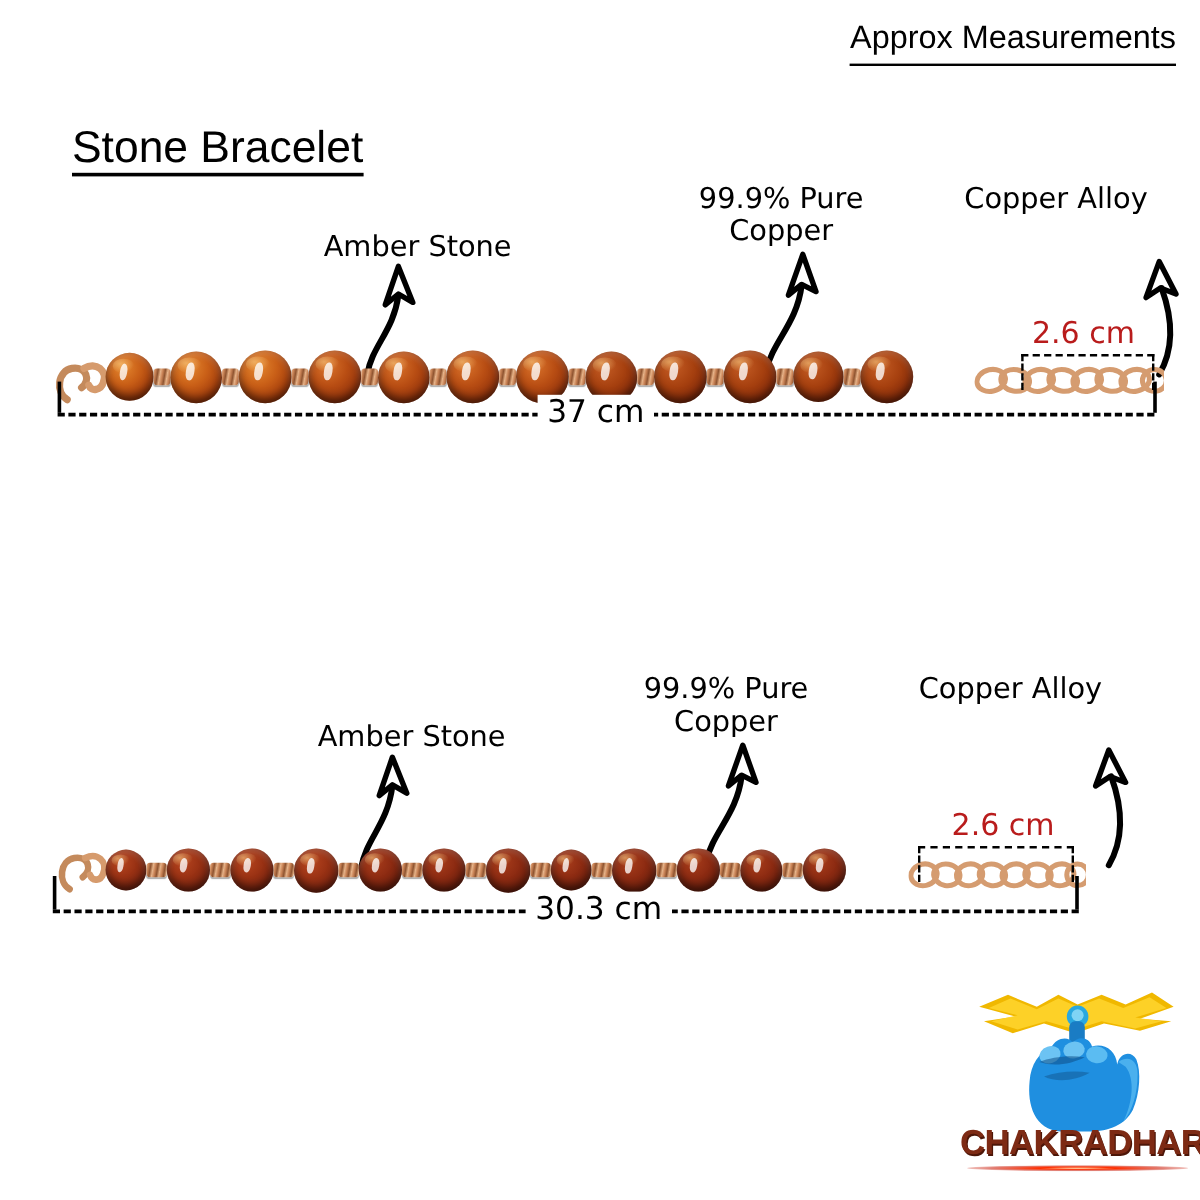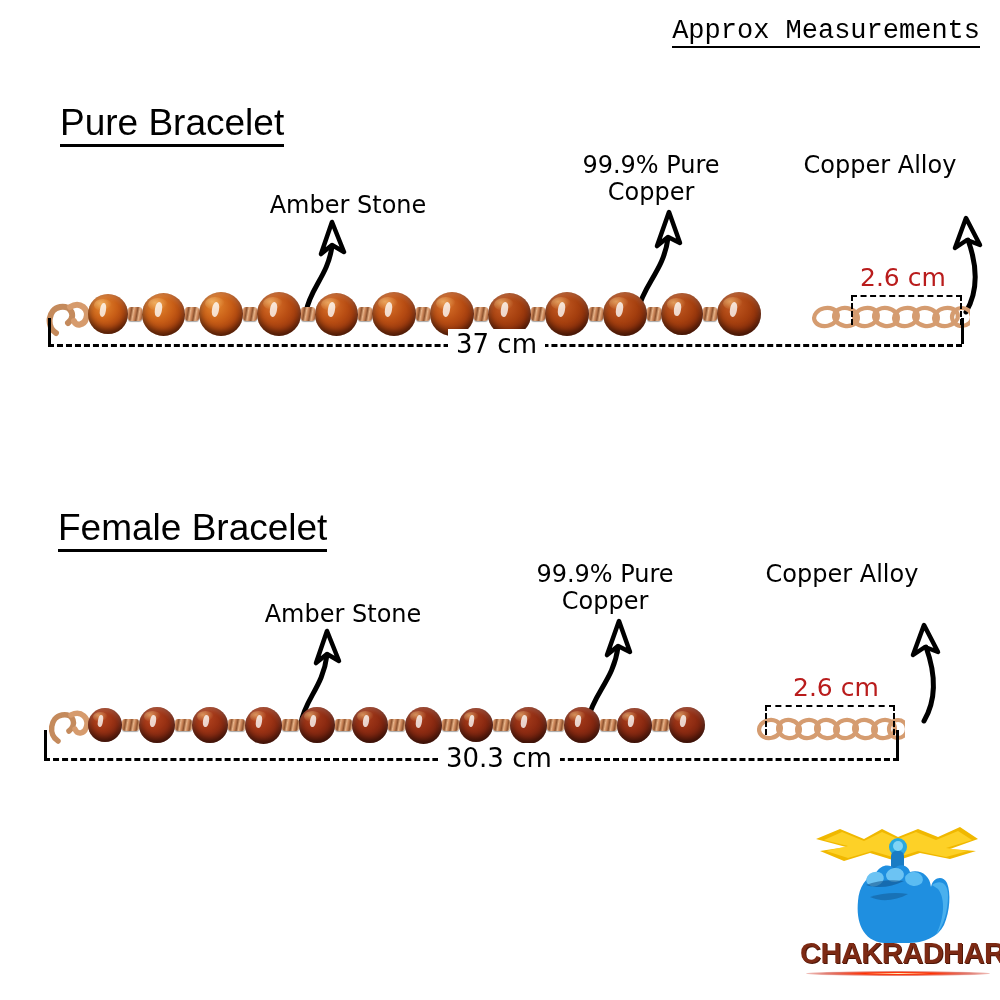--- a/index.html
+++ b/index.html
@@ -8,23 +8,23 @@
     background:#ffffff;
     font-family:"DejaVu Sans", sans-serif;
     position:relative;
     overflow:hidden;
   }
   .canvas { position:relative; width:1000px; height:1000px; }
 
   
   .approx-title {
     position:absolute; right:20px; top:16px;
-    font-family:Liberation Mono, monospace;
+    font-family:Liberation Sans, sans-serif;
     font-size:27px; color:#000; white-space:nowrap;
-    border-bottom:2.5px solid #000; padding-bottom:0;
+    border-bottom:2.5px solid #000; padding-bottom:6px;
   }
   .section-title {
     position:absolute;
     font-family:"Liberation Sans", sans-serif;
     font-size:37px; color:#000; white-space:nowrap;
     border-bottom:3px solid #000; padding-bottom:1px; line-height:1.05;
   }
   .title-male   { left:60px;  top:104px; }
   .title-female { left:58px;  top:509px; }
 
@@ -128,21 +128,21 @@
     border-radius:50%;
   }
 </style>
 </head>
 <body>
 
 <div class="canvas">
 
   <div class="approx-title">Approx Measurements</div>
 
-  <div class="section-title title-male">Pure Bracelet</div>
+  <div class="section-title title-male">Stone Bracelet</div>
 
   <div class="callout" style="left:233px; top:192px; width:230px;">Amber Stone</div>
 
   <div class="callout" style="left:556px; top:152px; width:190px;">99.9% Pure
 Copper</div>
 
   <div class="callout" style="left:780px; top:152px; width:200px;">Copper Alloy</div>
 
   <svg class="arrow" style="left:300px; top:222px; width:60px; height:92px;" viewBox="0 0 60 92">
     <path d="M6 90 C 10 66, 28 54, 32 24" fill="none" stroke="#000" stroke-width="5" stroke-linecap="round"></path>
@@ -204,21 +204,20 @@
   </svg>
 
   <div class="dim-small" style="left:860px; top:263px;">2.6 cm</div>
   <div class="bracket" style="left:851px; top:295px; width:111px; height:30px;"></div>
 
   <div class="dim-tick" style="left:48px; top:318px; height:26px;"></div>
   <div class="dim-line" style="left:48px; top:344px; width:914px;"></div>
   <div class="dim-tick" style="left:961px; top:318px; height:26px;"></div>
   <div class="dim-text" style="left:448px; top:329px;">37 cm</div>
 
-  <div class="section-title title-female">Female Bracelet</div>
 
   <div class="callout" style="left:228px; top:601px; width:230px;">Amber Stone</div>
 
   <div class="callout" style="left:510px; top:561px; width:190px;">99.9% Pure
 Copper</div>
 
   <div class="callout" style="left:742px; top:561px; width:200px;">Copper Alloy</div>
 
   <svg class="arrow" style="left:295px; top:631px; width:60px; height:94px;" viewBox="0 0 60 94">
     <path d="M6 92 C 10 68, 28 56, 32 24" fill="none" stroke="#000" stroke-width="5" stroke-linecap="round"></path>

